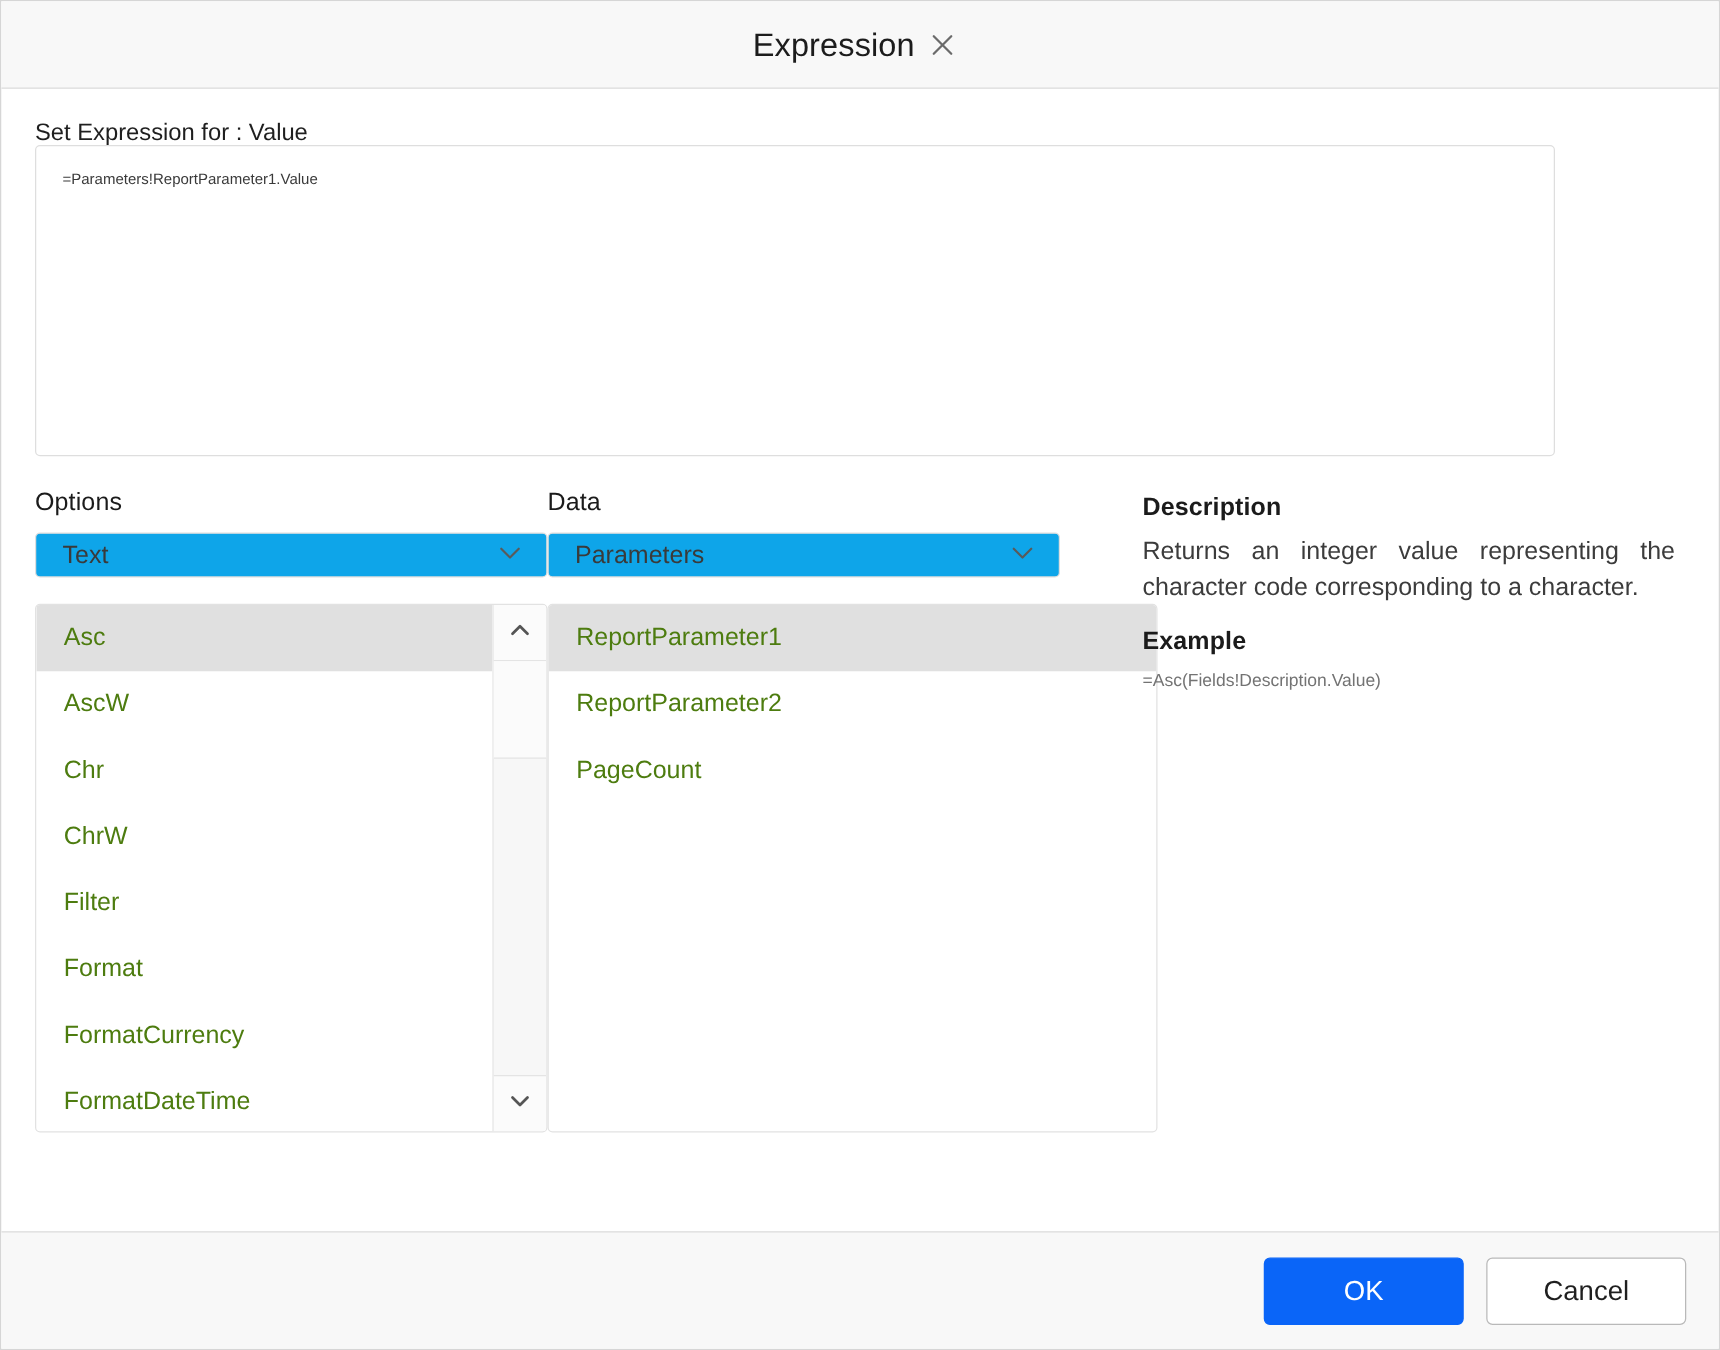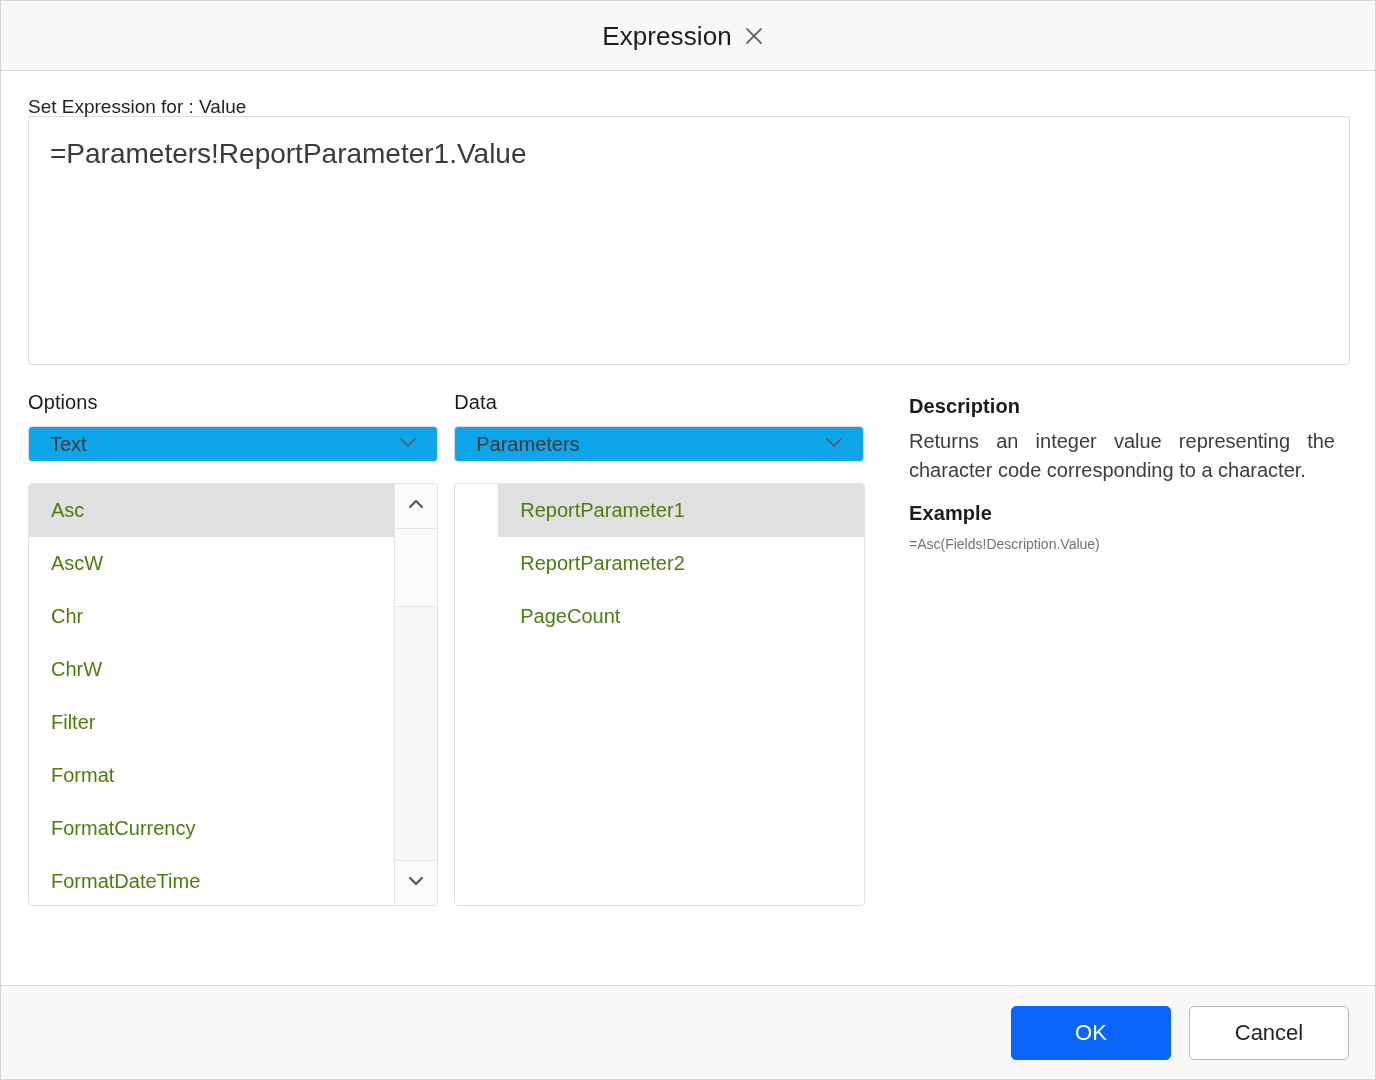--- a/index.html
+++ b/index.html
@@ -65,27 +65,27 @@
   }
 
   .section-label {
     font-size: 19px;
     color: #1f1f1f;
     line-height: 1;
     margin-bottom: 0;
   }
 
   .expr-area {
-    width: 1322px;
+    width: 1216px;
     height: 249px;
     border: 1px solid #dedede;
     border-radius: 4px;
     background: #ffffff;
     padding: 18px 18px 18px 21px;
-    font-size: 28px;
+    font-size: 12px;
     color: #3a3a3a;
     line-height: 1.35;
     overflow: hidden;
     white-space: pre-wrap;
     cursor: text;
   }
 
   
   .columns {
     display: flex;
@@ -186,27 +186,26 @@
     left: 0;
     right: 0;
     height: 78px;
     background: #fbfbfb;
     border-bottom: 1px solid #e4e4e4;
     cursor: pointer;
   }
 
   .data-listbox {
     margin-top: 21px;
-    width: 411px;
+    width: 488px;
     height: 423px;
     border: 1px solid #e2e2e2;
     border-radius: 4px;
     background: #ffffff;
     overflow: hidden;
-    padding-left: 43px;
   }
 
   
   .desc-block { padding-top: 4px; }
   .desc-head {
     font-size: 20px;
     font-weight: 700;
     color: #1b1b1b;
     line-height: 1;
     margin-bottom: 11px;

